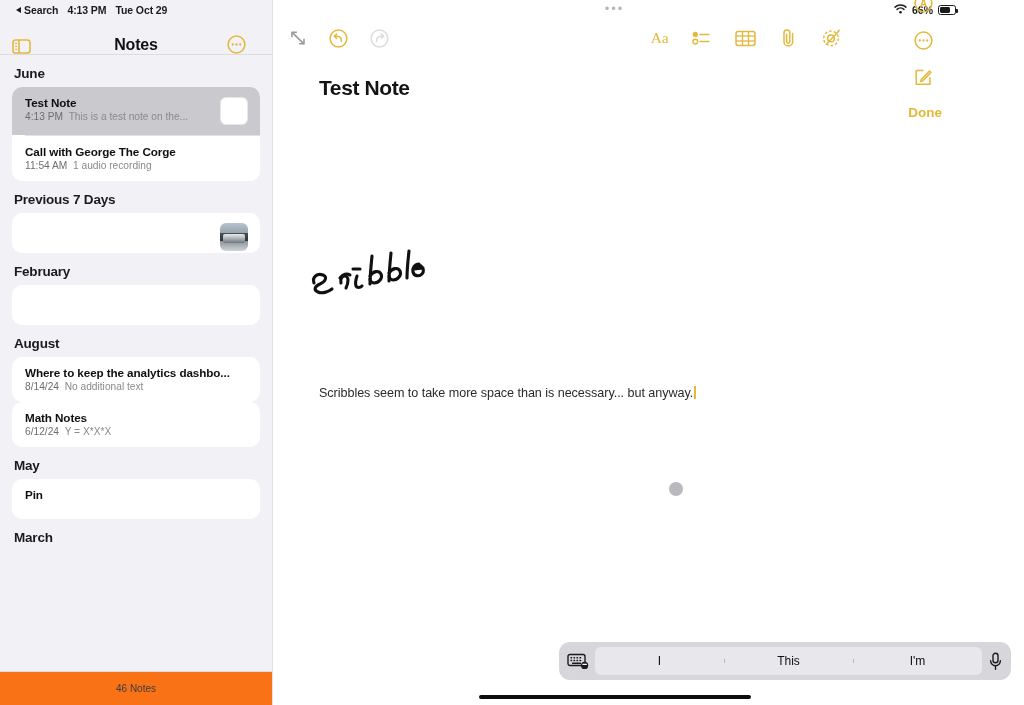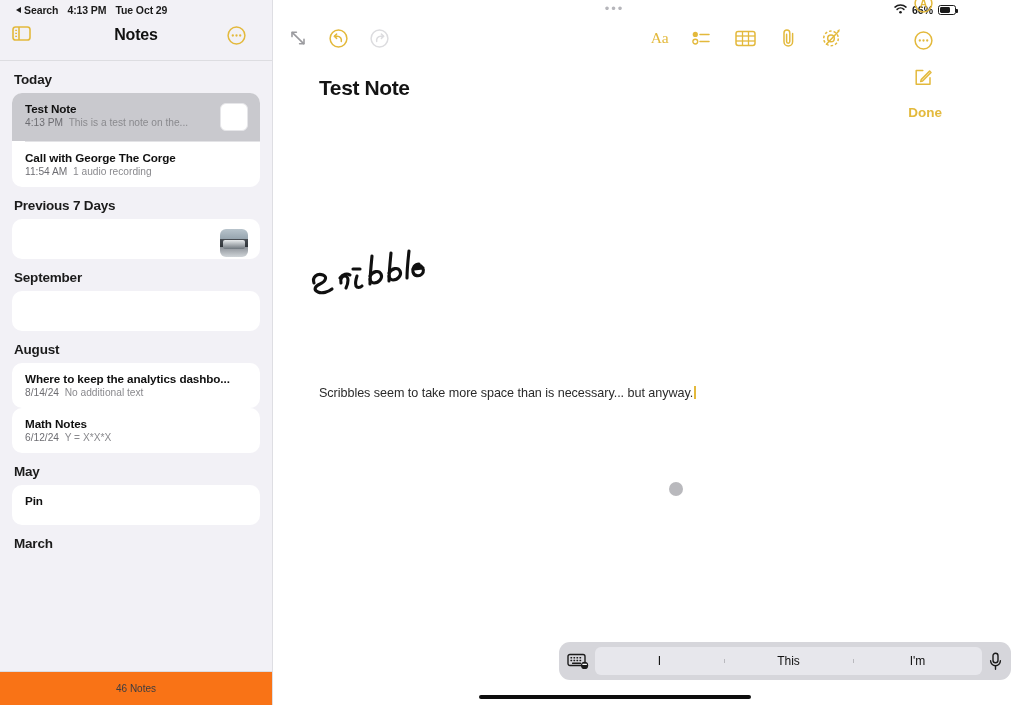--- a/index.html
+++ b/index.html
@@ -23,22 +23,22 @@
   }
   .sb-back { display:flex; align-items:center; gap:3px; }
   .tri-left {
     width:0;height:0;border-top:3.5px solid transparent;
     border-bottom:3.5px solid transparent;border-right:5px solid #1b1b1b;
   }
   .sb-time { margin-left:9px; }
   .sb-date { margin-left:9px; }
 
   .side-head {
-    height:34px; display:flex; align-items:flex-start; justify-content:space-between;
-    padding:0 26px 0 12px; position:relative;margin-top:6px;
+    height:34px; display:flex; align-items:flex-end; justify-content:space-between;
+    padding:0 26px 0 12px; position:relative;
   }
   .side-title {
     position:absolute; left:0; right:0; text-align:center;
     font-size:16px; font-weight:bold; color:#111; letter-spacing:-0.2px;
   }
 
   .icon-btn { display:flex; align-items:center; justify-content:center; position:relative; z-index:2; }
 
   .sidebar-divider { height:1px; background:#dddde1; }
 
@@ -182,21 +182,21 @@
             <circle cx="9.5" cy="9.5" r="8.4" fill="none" stroke="#e3b93c" stroke-width="1.5"></circle>
             <circle cx="5.8" cy="9.5" r="1.15" fill="#e3b93c"></circle>
             <circle cx="9.5" cy="9.5" r="1.15" fill="#e3b93c"></circle>
             <circle cx="13.2" cy="9.5" r="1.15" fill="#e3b93c"></circle>
           </svg>
       </span>
     </div>
     <div class="sidebar-divider"></div>
 
     <div class="list-scroll" id="note-sections">
-        <div class="sec-head">Today</div>
+        <div class="sec-head">June</div>
         <div class="group">
           <div class="note-row selected">
             <div class="note-texts">
               <div class="note-title">Test Note</div>
               <div class="note-sub"><span class="t">4:13 PM</span>&nbsp;&nbsp;<span>This is a test note on the...</span></div>
             </div>
             <div class="thumb blank"></div>
           </div>
           <div class="row-sep"></div>
           <div class="note-row">
@@ -206,21 +206,21 @@
             </div>
           </div>
         </div>
         <div class="sec-head">Previous 7 Days</div>
         <div class="group">
           <div class="note-row empty-row">
             <div class="note-texts"></div>
             <div class="thumb photo"></div>
           </div>
         </div>
-        <div class="sec-head">September</div>
+        <div class="sec-head">February</div>
         <div class="group">
           <div class="note-row empty-row">
             <div class="note-texts"></div>
           </div>
         </div>
         <div class="sec-head">August</div>
         <div class="group">
           <div class="note-row">
             <div class="note-texts">
               <div class="note-title">Where to keep the analytics dashbo...</div>

